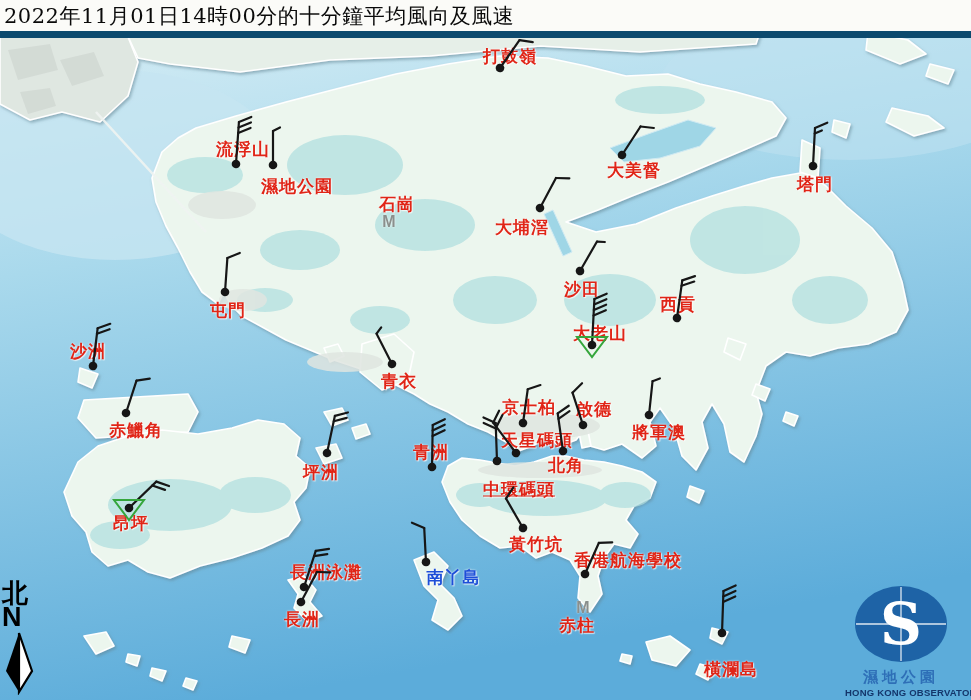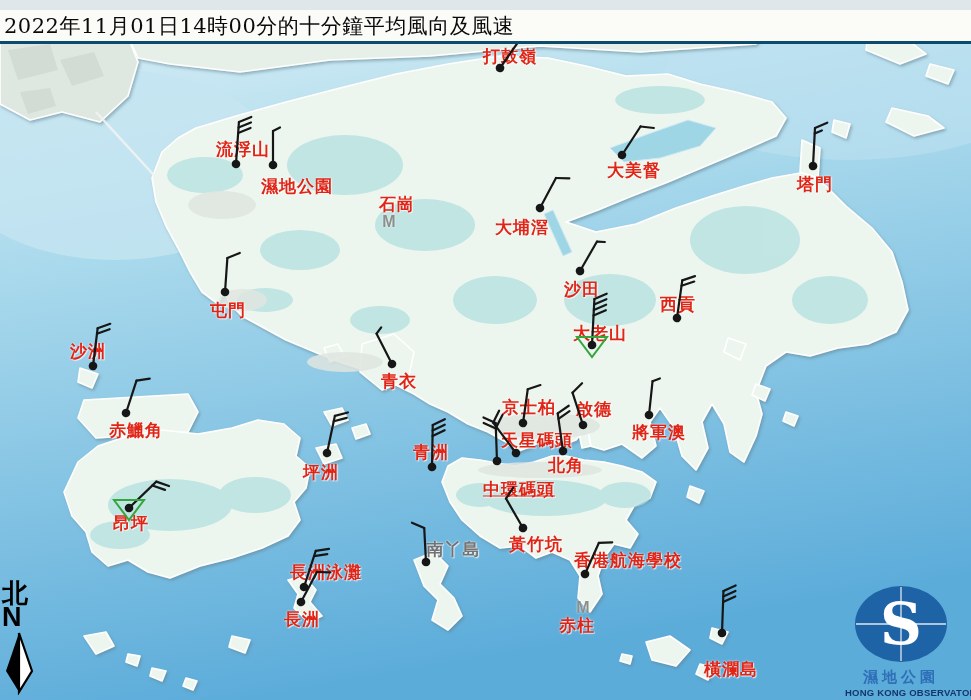--- a/index.html
+++ b/index.html
@@ -2,22 +2,22 @@
 <html><head>
 <meta charset="utf-8">
 <style>
   html,body{margin:0;padding:0;background:#dfe7ea;}
   #screen{
     position:relative;width:971px;height:700px;overflow:hidden;
     font-family:"DejaVu Serif","Liberation Serif",serif;
   }
   
   #title-bar{
-    position:absolute;left:0;top:10px;width:971px;height:31px;
-    background:#fbfbf8;border-bottom:3px solid #0c4a6e;
+    position:absolute;left:0;top:0;width:971px;height:31px;
+    background:#fbfbf8;border-bottom:7px solid #0c4a6e;
     display:flex;align-items:center;z-index:30;
   }
   #title-bar .t{
     font-size:21px;color:#0a0a0a;padding-left:4px;letter-spacing:0.5px;
     white-space:nowrap;
   }
   
   #map-svg{position:absolute;left:0;top:0;z-index:1;}
   
   #labels-layer{position:absolute;left:0;top:0;width:971px;height:700px;z-index:10;pointer-events:none;}
@@ -189,21 +189,21 @@
       <div class="st-label" style="left: 399px; top: 381px; color: rgb(224, 37, 23);">青衣</div>
       <div class="st-label" style="left: 529px; top: 407px; color: rgb(224, 37, 23);">京士柏</div>
       <div class="st-label" style="left: 594px; top: 409px; color: rgb(224, 37, 23);">啟德</div>
       <div class="st-label" style="left: 659px; top: 432px; color: rgb(224, 37, 23);">將軍澳</div>
       <div class="st-label" style="left: 537px; top: 440px; color: rgb(224, 37, 23);">天星碼頭</div>
       <div class="st-label" style="left: 566px; top: 465px; color: rgb(224, 37, 23);">北角</div>
       <div class="st-label" style="left: 519px; top: 489px; color: rgb(224, 37, 23); text-decoration: underline;">中環碼頭</div>
       <div class="st-label" style="left: 431px; top: 452px; color: rgb(224, 37, 23);">青洲</div>
       <div class="st-label" style="left: 321px; top: 472px; color: rgb(224, 37, 23);">坪洲</div>
       <div class="st-label" style="left: 131px; top: 523px; color: rgb(224, 37, 23);">昂坪</div>
-      <div class="st-label" style="left: 437px; top: 549px; color: #737373; padding-left: 33px;">南丫島</div>
+      <div class="st-label" style="left: 437px; top: 577px; color: #1d4ed8; padding-left: 33px;">南丫島</div>
       <div class="st-label" style="left: 536px; top: 544px; color: rgb(224, 37, 23);">黃竹坑</div>
       <div class="st-label" style="left: 628px; top: 560px; color: rgb(224, 37, 23);">香港航海學校</div>
       <div class="st-label" style="left: 577px; top: 625px; color: rgb(224, 37, 23);">赤柱</div>
       <div class="m-marker" style="left: 583px; top: 608px;">M</div>
       <div class="st-label" style="left: 326px; top: 572px; color: rgb(224, 37, 23);">長洲泳灘</div>
       <div class="st-label" style="left: 302px; top: 619px; color: rgb(224, 37, 23);">長洲</div>
       <div class="st-label" style="left: 731px; top: 669px; color: rgb(224, 37, 23);">橫瀾島</div>
     </div>
 
   <svg id="barb-layer" width="971" height="700" viewBox="0 0 971 700">

